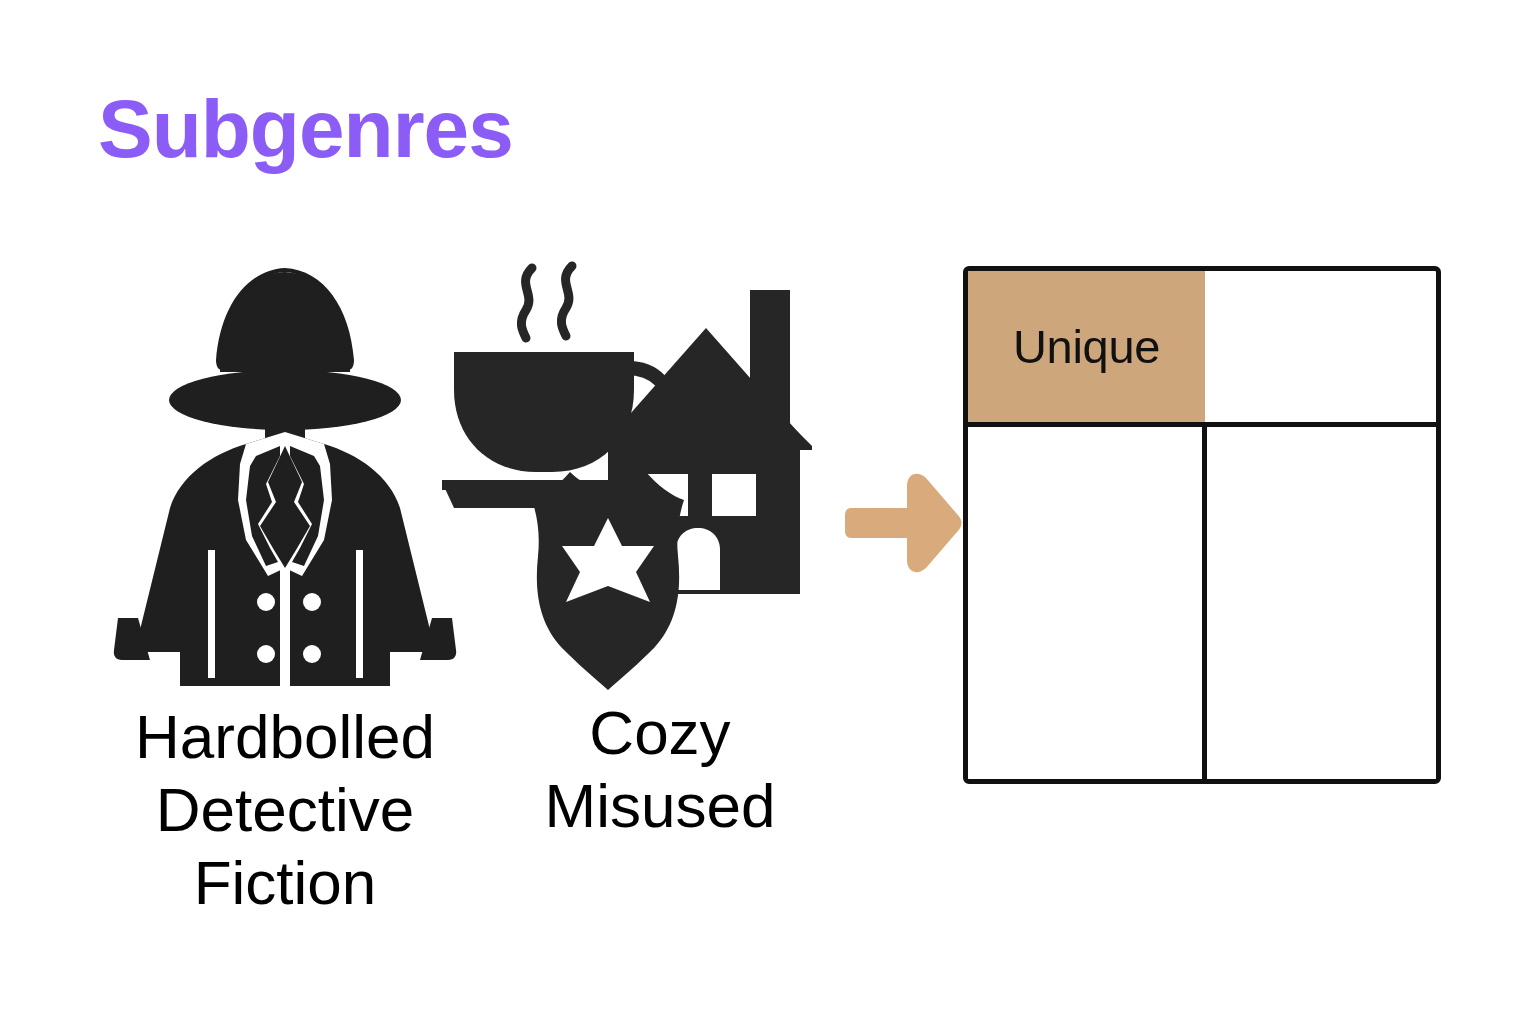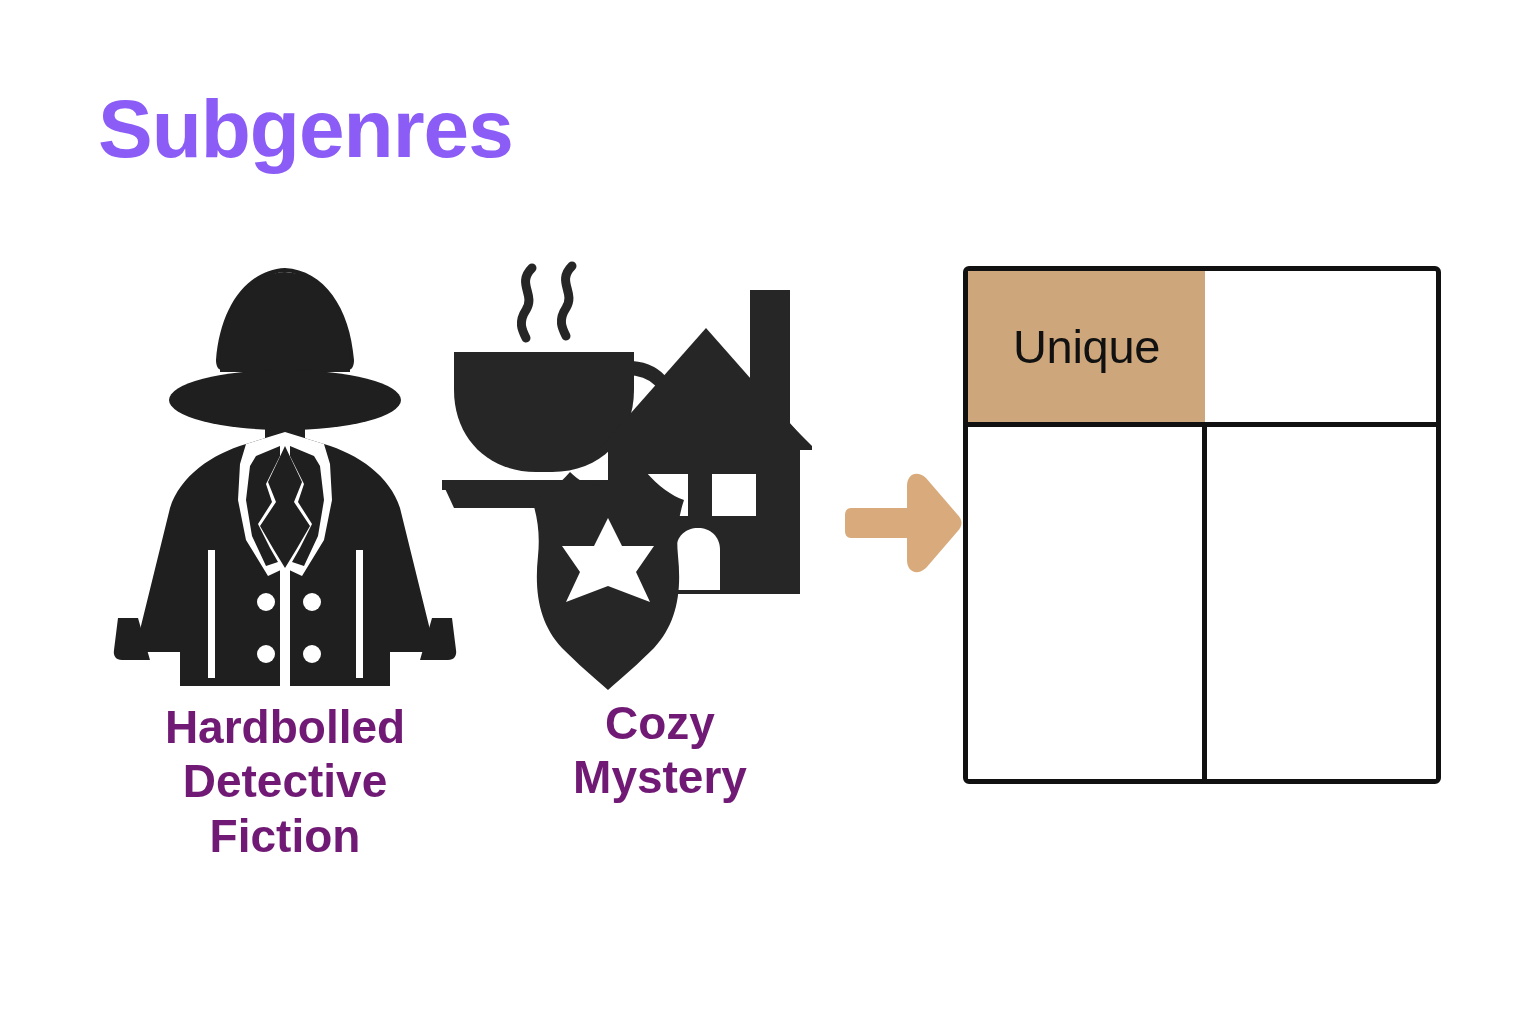--- a/index.html
+++ b/index.html
@@ -36,24 +36,24 @@
   }
   #subgenre-hardboiled { left: 60px;  top: 250px; width: 450px; }
   #subgenre-cozy       { left: 440px; top: 250px; width: 440px; }
 
   .subgenre-art {
     position: relative;
     width: 100%;
     height: 440px;
   }
   .subgenre-label {
-    font-size: 46px;
-    font-weight: bold;
+    font-size: 62px;
+    font-weight: normal;
     line-height: 1.18;
-    color: #701a75;
+    color: #000000;
     white-space: pre-line;
     margin-top: 10px;
   }
   #subgenre-cozy .subgenre-label { margin-top: 6px; }
 
   .icon-svg { display: block; }
 
   
   #flow-arrow {
     position: absolute;
@@ -239,21 +239,21 @@
                  C100 286 98 268 92 250
                  C104 246 118 236 130 222 Z" transform="translate(0,0)"></path>
 
         <path d="M168 268 L182 296 L214 296 L196 322 L210 352
                  L168 336 L126 352 L140 322 L122 296 L154 296 Z" fill="#ffffff"></path>
       </g>
     </svg>
   </div>
 
   <div class="subgenre-label">Cozy
-Mystery</div>
+Misused</div>
 </div>
 
 <svg id="flow-arrow" viewBox="0 0 120 110" xmlns="http://www.w3.org/2000/svg">
   <path d="M6 40
            L62 40
            L62 18
            C62 6 72 2 81 10
            L112 46
            C118 52 118 58 112 64
            L81 100

